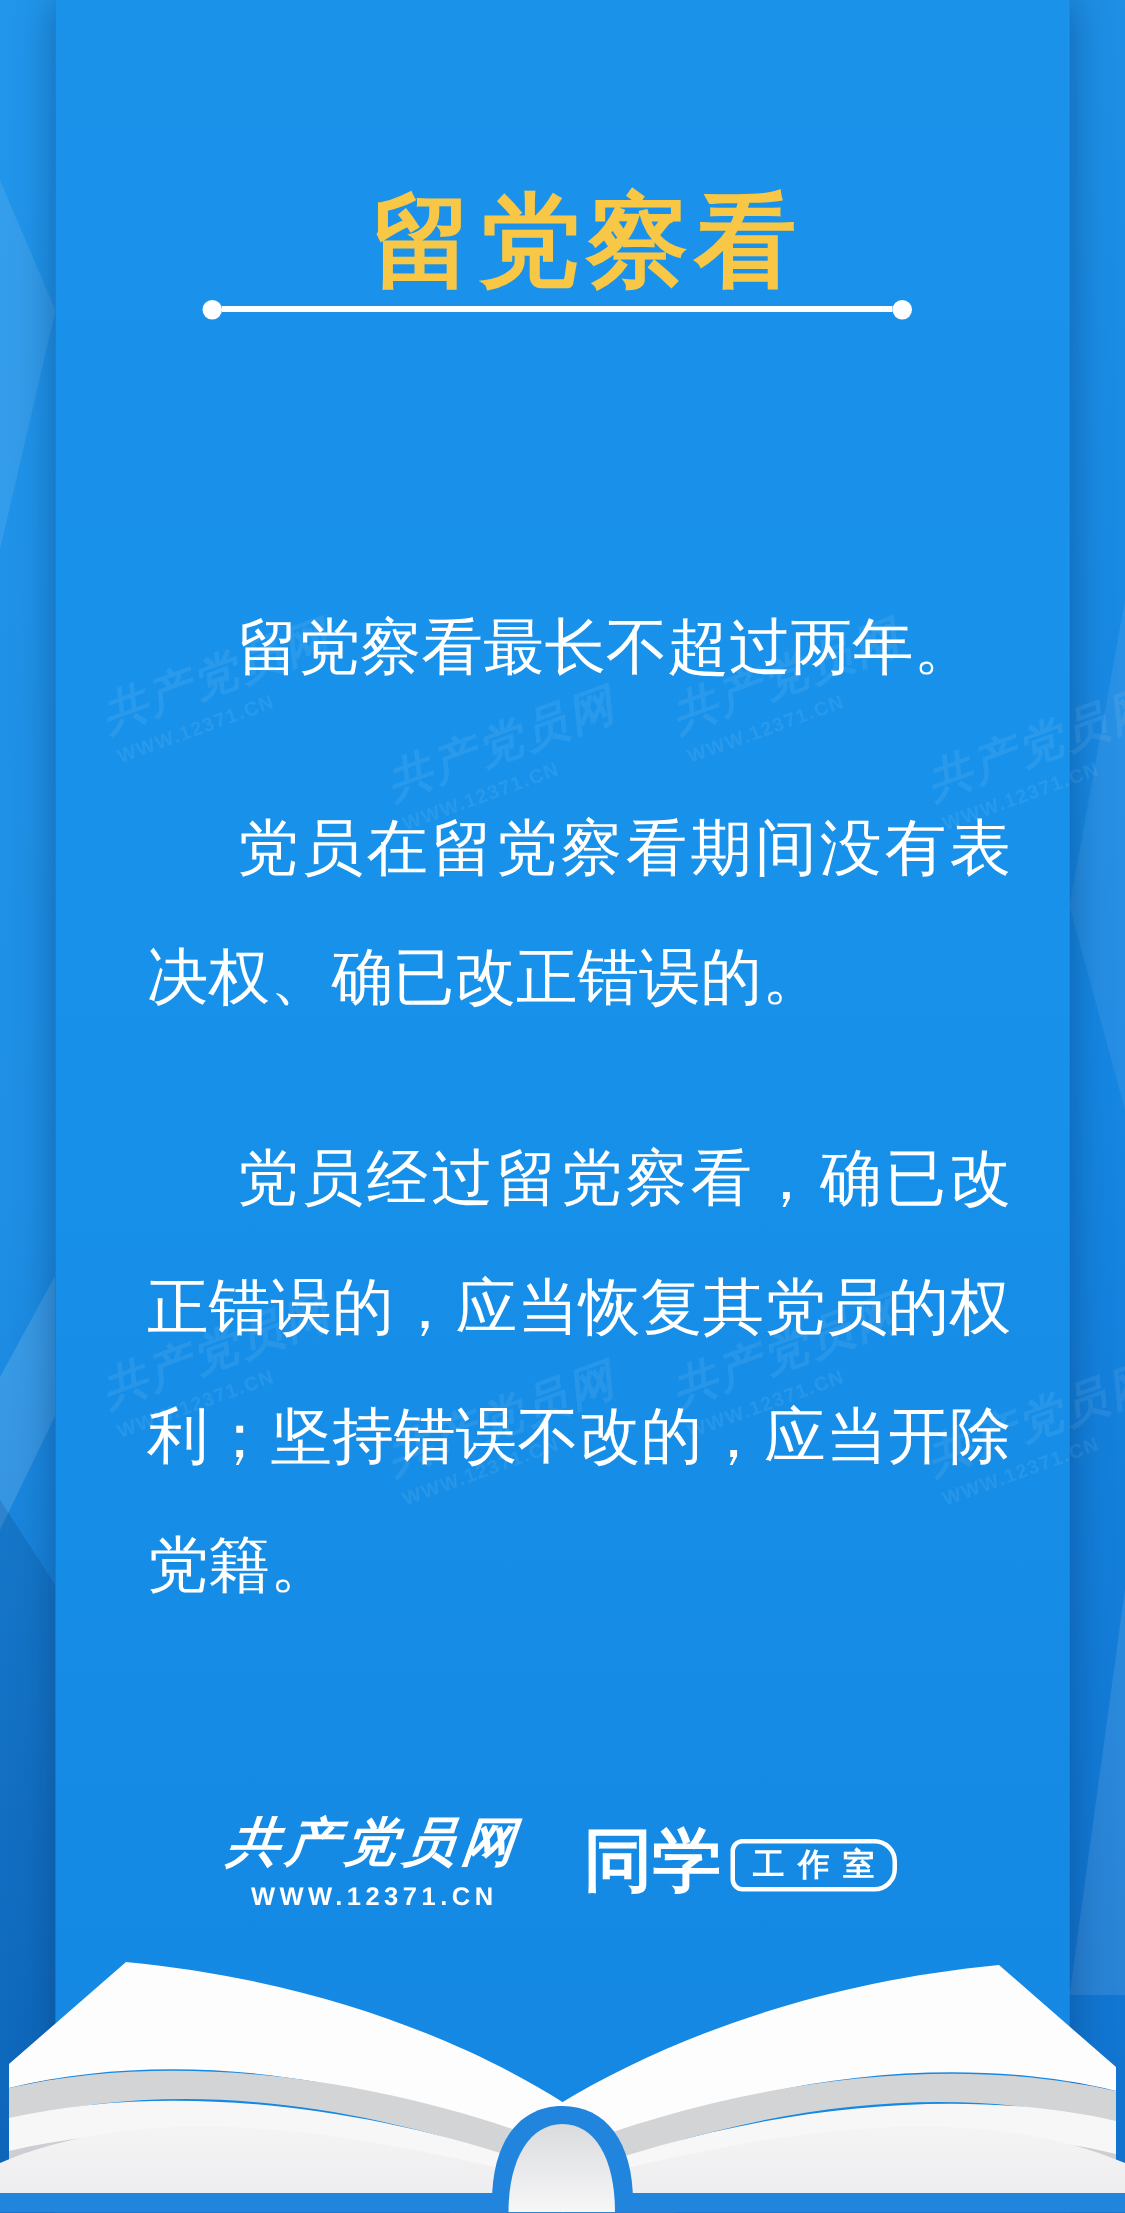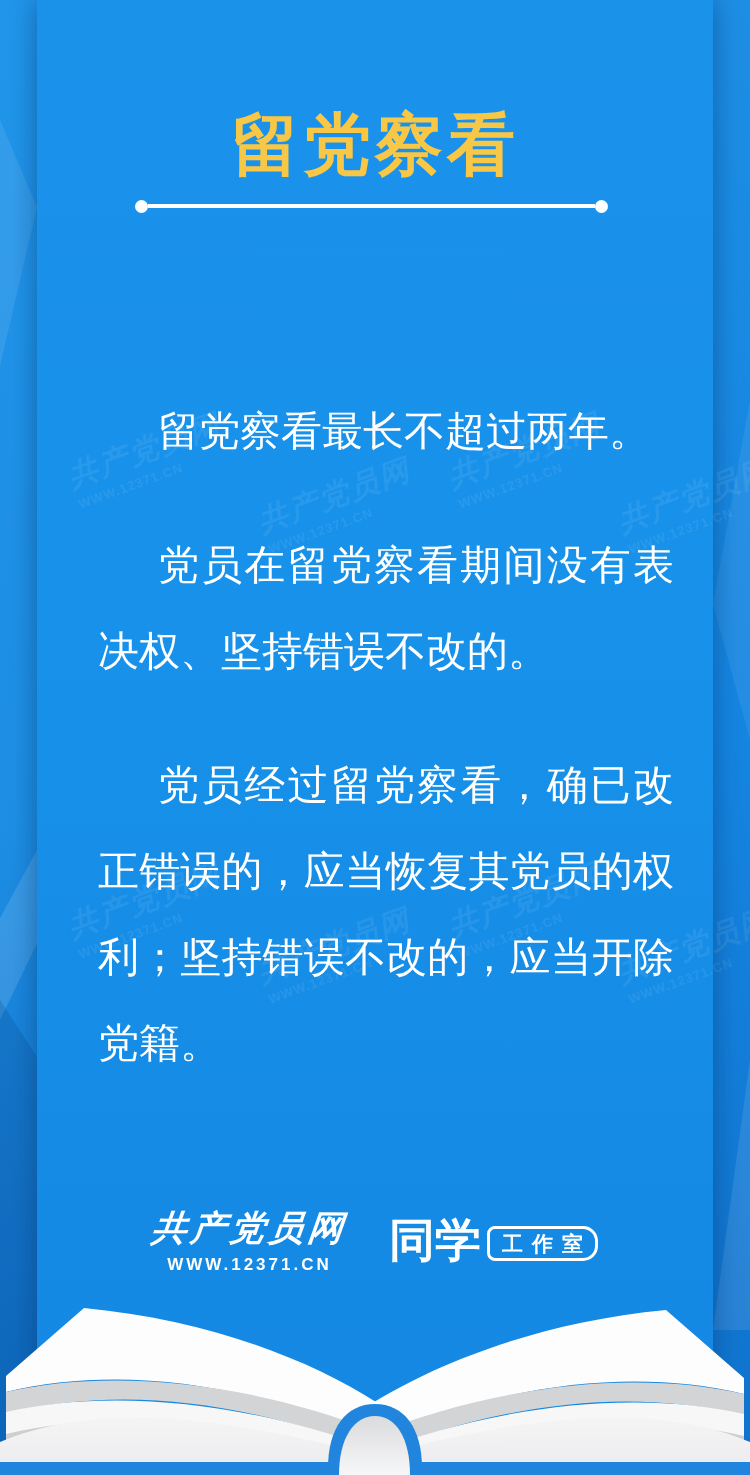--- a/index.html
+++ b/index.html
@@ -29,21 +29,21 @@
   .wm:nth-of-type(1){left:30px;top:430px;}
   .wm:nth-of-type(2){left:220px;top:475px;}
   .wm:nth-of-type(3){left:410px;top:430px;}
   .wm:nth-of-type(4){left:580px;top:475px;}
   .wm:nth-of-type(5){left:30px;top:880px;}
   .wm:nth-of-type(6){left:220px;top:925px;}
   .wm:nth-of-type(7){left:410px;top:880px;}
   .wm:nth-of-type(8){left:580px;top:925px;}
 
   
-  .title{position:absolute;z-index:2;left:0;top:100px;width:676px;margin:0;text-align:center;
+  .title{position:absolute;z-index:2;left:0;top:100px;width:676px;margin:16px;text-align:center;
          font-size:68px;font-weight:900;color:#F8C746;letter-spacing:4px;}
   .divider{position:absolute;z-index:2;left:98px;top:199px;width:473px;height:14px;display:flex;align-items:center;}
   .divider .line{flex:1;height:4px;background:#fff;}
   .divider .dot{width:13px;height:13px;border-radius:50%;background:#fff;}
 
   
   .content{position:absolute;z-index:2;left:61px;top:388px;width:576px;color:#fff;}
   .content p{margin:0 0 48px 0;font-size:41px;line-height:86px;text-indent:60px;
              text-align:justify;letter-spacing:0;}
 
@@ -117,21 +117,21 @@
     <h1 class="title">留党察看</h1>
 
     <div class="divider">
       <span class="dot"></span>
       <span class="line"></span>
       <span class="dot"></span>
     </div>
 
     <div class="content">
       <p>留党察看最长不超过两年。</p>
-      <p>党员在留党察看期间没有表决权、坚持错误不改的。</p>
+      <p>党员在留党察看期间没有表决权、确已改正错误的。</p>
       <p>党员经过留党察看，确已改正错误的，应当恢复其党员的权利；坚持错误不改的，应当开除党籍。</p>
     </div>
 
     <div class="footer">
       <div class="logo-site">
         <div class="calligraphy">共产党员网</div>
         <div class="site-url">WWW.12371.CN</div>
       </div>
       <div class="logo-studio">
         <span class="studio-name">同学</span>

